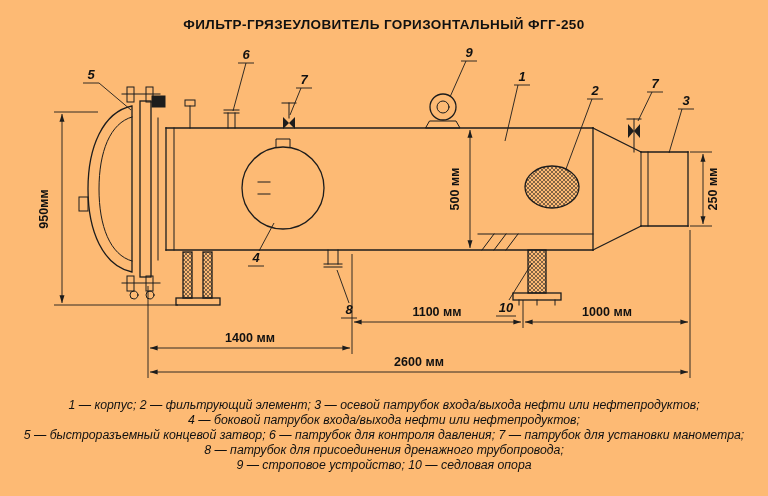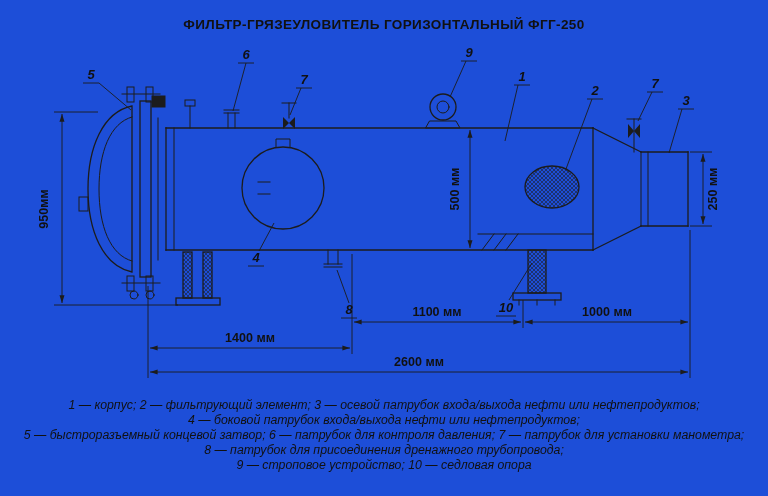--- a/index.html
+++ b/index.html
@@ -1,16 +1,16 @@
 <!DOCTYPE html>
 <html><head>
 <meta charset="utf-8">
 <style>
   html,body{margin:0;padding:0;background:#ffffff;}
-  .stage{position:relative;width:768px;height:496px;background:#1d4ed8;overflow:hidden;}
+  .stage{position:relative;width:768px;height:496px;background:#fdba74;overflow:hidden;}
   svg{display:block;}
   svg text{font-family:"Liberation Sans","DejaVu Sans",sans-serif;fill:#111;}
   .title-text{font-size:13.5px;font-weight:bold;letter-spacing:.4px;}
   .dim-text{font-size:12.5px;font-weight:bold;}
   .callout-text{font-size:13px;font-weight:bold;font-style:italic;}
   .legend-text{font-size:12.3px;font-style:italic;}
 </style>
 </head>
 <body>
 

